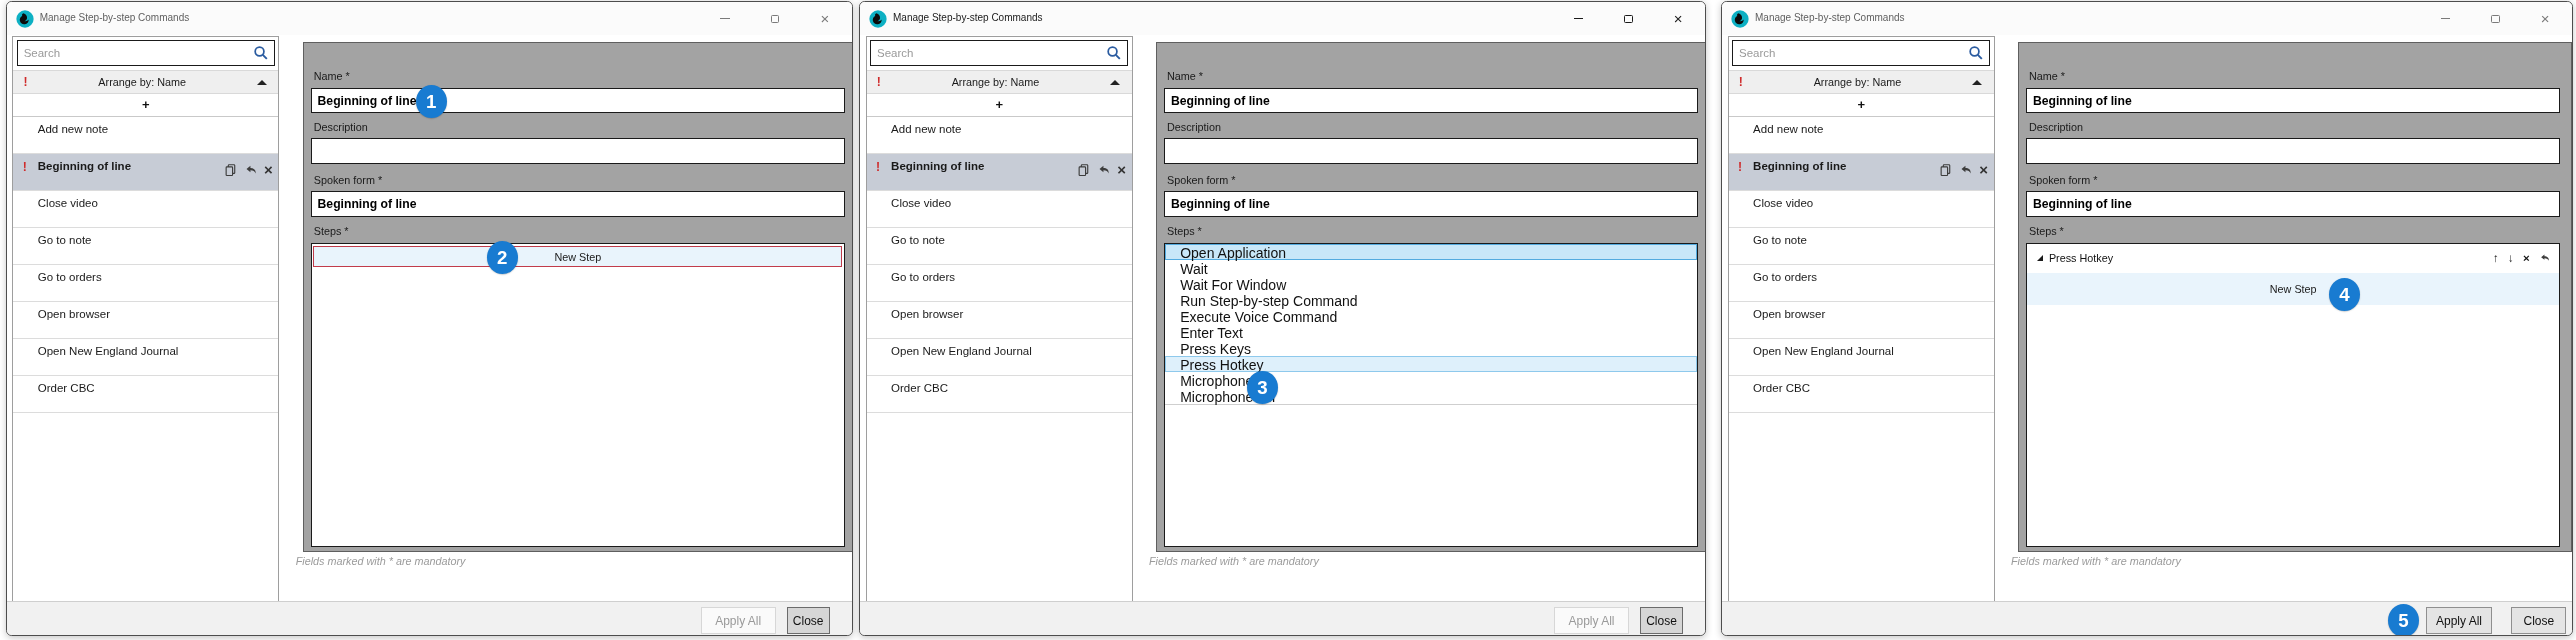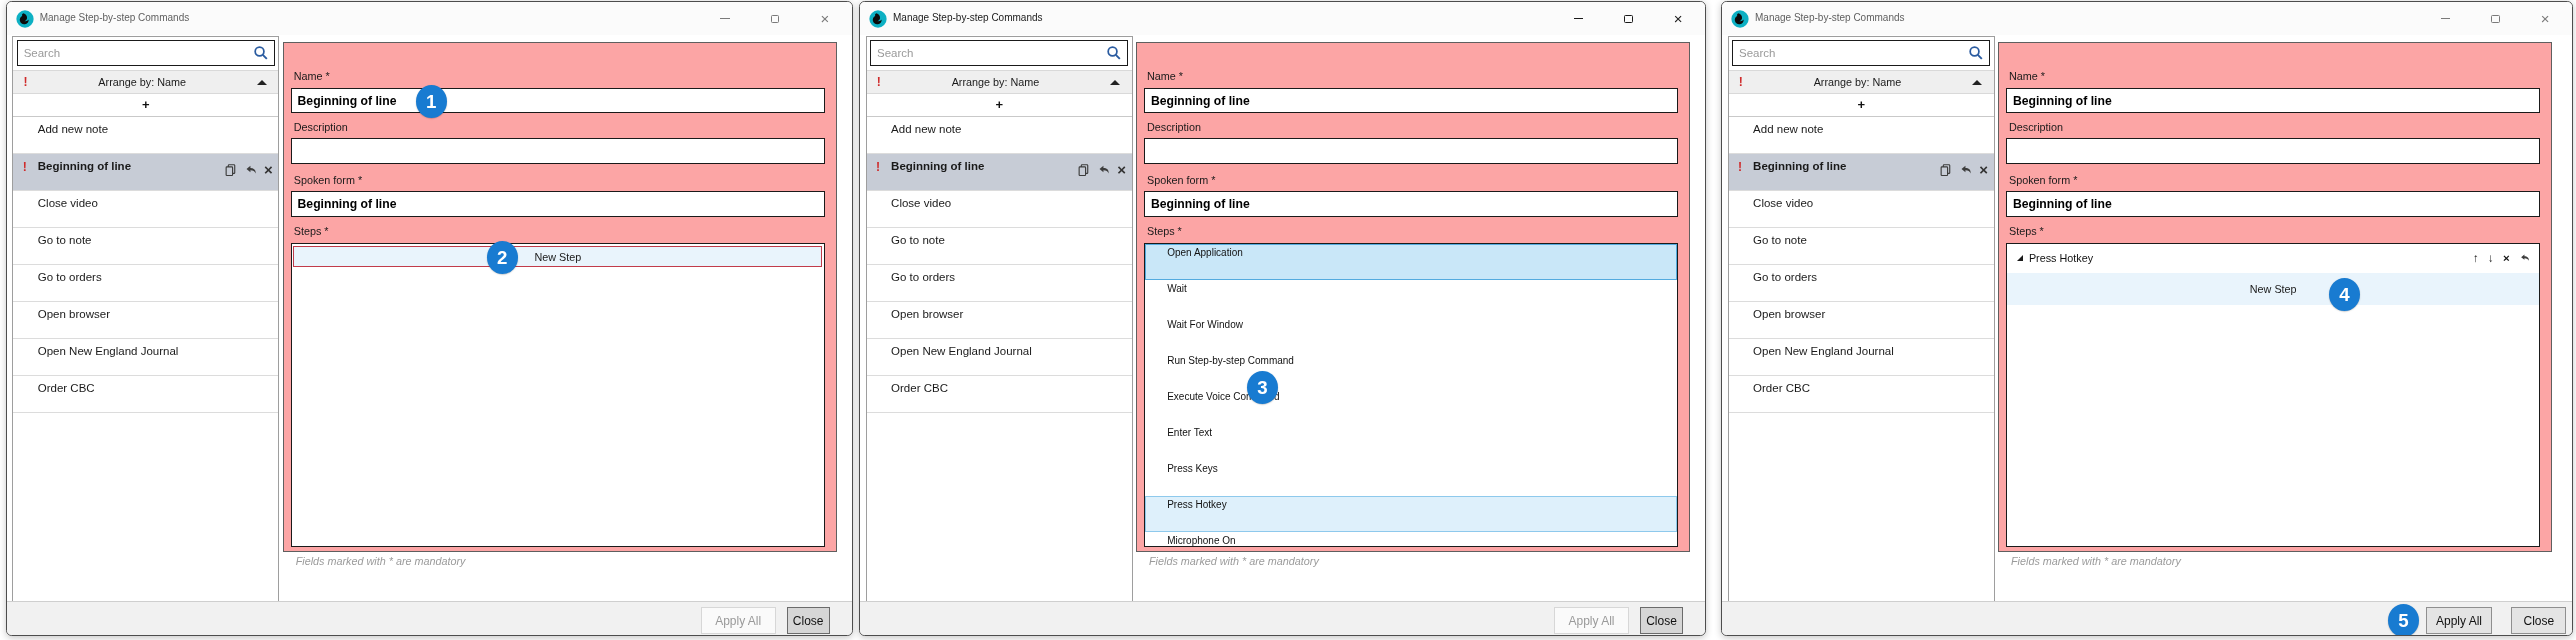--- a/index.html
+++ b/index.html
@@ -34,34 +34,34 @@
   .arrange-label { flex:1; text-align:center; }
   .tri-up { width:0; height:0; border-left:5px solid transparent; border-right:5px solid transparent; border-bottom:5.7px solid #222; margin-right:11.5px; }
   .plus-row { height:23px; border-bottom:0.7px solid #c9c9c9; text-align:center; font-size:13px; font-weight:bold; line-height:21.5px; color:#111; }
   .item { position:relative; height:37px; border-bottom:0.7px solid #dcdcdc; padding:5.7px 0 0 24.4px; font-size:11.5px; color:#1a1a1a; }
   .item.selected { background:#c7ccd6; font-weight:bold; }
   .item.selected .excl { position:absolute; left:9.3px; top:5.7px; }
   .row-icons { position:absolute; right:5.7px; top:8px; display:flex; gap:6.5px; align-items:center; }
   .x-small { font-size:15px; font-weight:bold; color:#333; line-height:1; }
 
   
-  .form-panel { position:absolute; left:276px; top:40px; width:554px; height:510px; border:0.7px solid #5f5f5f; background:#fca5a5; }
+  .form-panel { position:absolute; left:296px; top:40px; width:554px; height:510px; border:0.7px solid #5f5f5f; background:#a3a3a3; }
   .f-label { position:absolute; left:10px; font-size:10.8px; color:#1a1a1a; }
   .l-name { top:27px; } .l-desc { top:78px; } .l-spoken { top:131px; } .l-steps { top:182px; }
   .f-input { position:absolute; left:7.2px; width:534px; height:24.4px; border:1.1px solid #1a1a1a; background:#fff;
              font-size:12.2px; font-weight:bold; color:#000; display:flex; align-items:center; padding:0 5.7px; }
   .i-name { top:45px; } .i-desc { top:95px; height:26px; } .i-spoken { top:148px; height:26px; }
   .steps-box { position:absolute; left:7.2px; top:200px; width:534px; height:304px; border:1.1px solid #1a1a1a; background:#fff; overflow:hidden; }
   .fields-note { position:absolute; left:289px; top:553px; font-size:10.8px; font-style:italic; color:#9b9b9b; }
 
   
   .new-step { display:flex; align-items:center; justify-content:center; font-size:10.8px; color:#1a1a1a; background:#e9f4fc; }
   .new-step.invalid { margin:1.4px; height:21.5px; border:1.4px solid #c13b4a; }
   .type-list { border-bottom:0.7px solid #cfcfcf; }
-  .type-item { height:36px; border:1.4px solid transparent; padding-left:21px; font-size:10px; color:#111; line-height:16px; }
+  .type-item { height:16px; border:1.4px solid transparent; padding-left:14px; font-size:14px; color:#111; line-height:16px; }
   .type-item.sel-strong { background:#c9e7f8; border-color:#54abdf; }
   .type-item.sel-light  { background:#def0fb; border-color:#8ec9ec; }
   .step-header { height:21.5px; margin-top:2.9px; display:flex; align-items:center; padding:0 8.6px 0 10px; font-size:10.8px; color:#111; }
   .expander { width:0; height:0; border-left:6.5px solid transparent; border-bottom:6.5px solid #1a1a1a; margin-right:5.7px; }
   .step-header .spacer { flex:1; }
   .step-icons { display:flex; gap:9.3px; align-items:center; font-size:11.5px; font-weight:bold; color:#111; }
   .hotkey-row { margin:4.3px 0 0 43px; width:493px; height:49px; border:0.7px solid #c9c9c9; display:flex; }
   .hk-label { width:142px; border-right:0.7px solid #c9c9c9; padding:7.2px 0 0 8.6px; font-size:11.5px; color:#111; }
   .hk-value { flex:1; position:relative; }
   .hk-pencil { position:absolute; left:78px; top:14.4px; }

